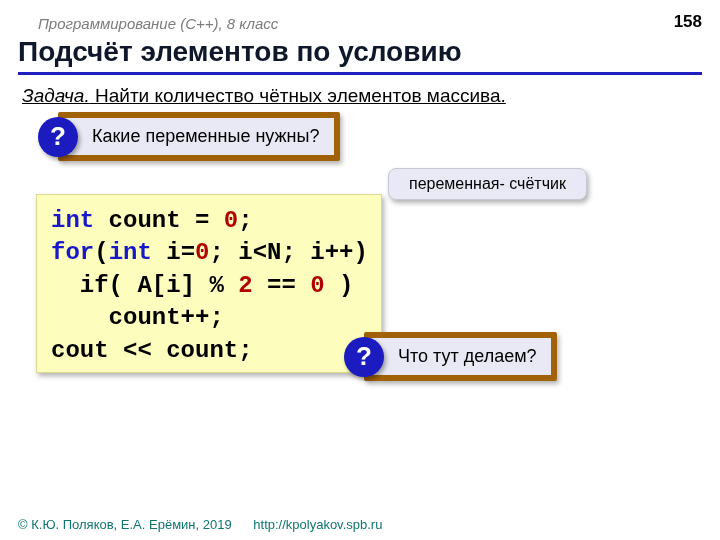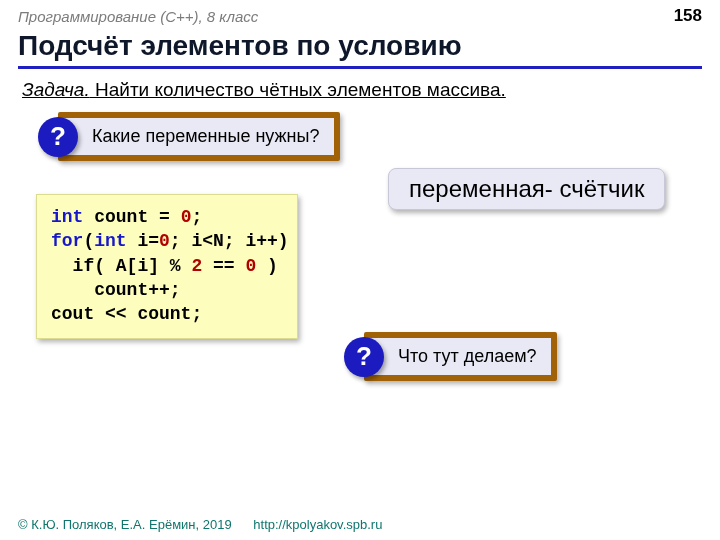--- a/index.html
+++ b/index.html
@@ -7,22 +7,23 @@
     width: 720px;
     height: 540px;
     background: #fff;
     font-family: Arial, sans-serif;
     position: relative;
     overflow: hidden;
   }
   .header-row {
     display: flex;
     justify-content: space-between;
-    align-items: center;
-    padding: 6px 18px 2px 18px;
+    align-items: flex-end;
+    padding: 12px 18px 2px 18px;
+    margin-left: 20px;
   }
   .course-label {
     color: #7c7c7c;
     font-style: italic;
     font-size: 15px;
   }
   .page-num {
     color: #000;
     font-weight: bold;
     font-size: 17px;
@@ -78,36 +79,36 @@
   .callout2 { top: 332px; left: 344px; }
   .annot {
     position: absolute;
     top: 168px;
     left: 388px;
     background: #e9e9f5;
     border: 1px solid #c7c7d8;
     border-radius: 8px;
     box-shadow: 2px 3px 5px rgba(0,0,0,0.3);
     padding: 6px 20px;
-    font-size: 24px;
+    font-size: 16px;
     text-align: left;
     line-height: 1.15;
     color: #000;
   }
   .code-block {
     position: absolute;
     top: 194px;
     left: 36px;
-    width: 262px;
+    width: 346px;
     background: #fdfdbe;
     border: 1px solid #dcdc90;
     box-shadow: 2px 3px 5px rgba(0,0,0,0.3);
-    padding: 10px 14px 12px 14px;
+    padding: 10px 14px 5px 14px;
     font-family: "Courier New", monospace;
-    font-size: 18px;
+    font-size: 24px;
     line-height: 1.35;
     font-weight: bold;
     white-space: pre;
     color: #000;
   }
   .kw { color: #1818c8; }
   .num { color: #b00000; }
   .footer {
     position: absolute;
     bottom: 8px;

